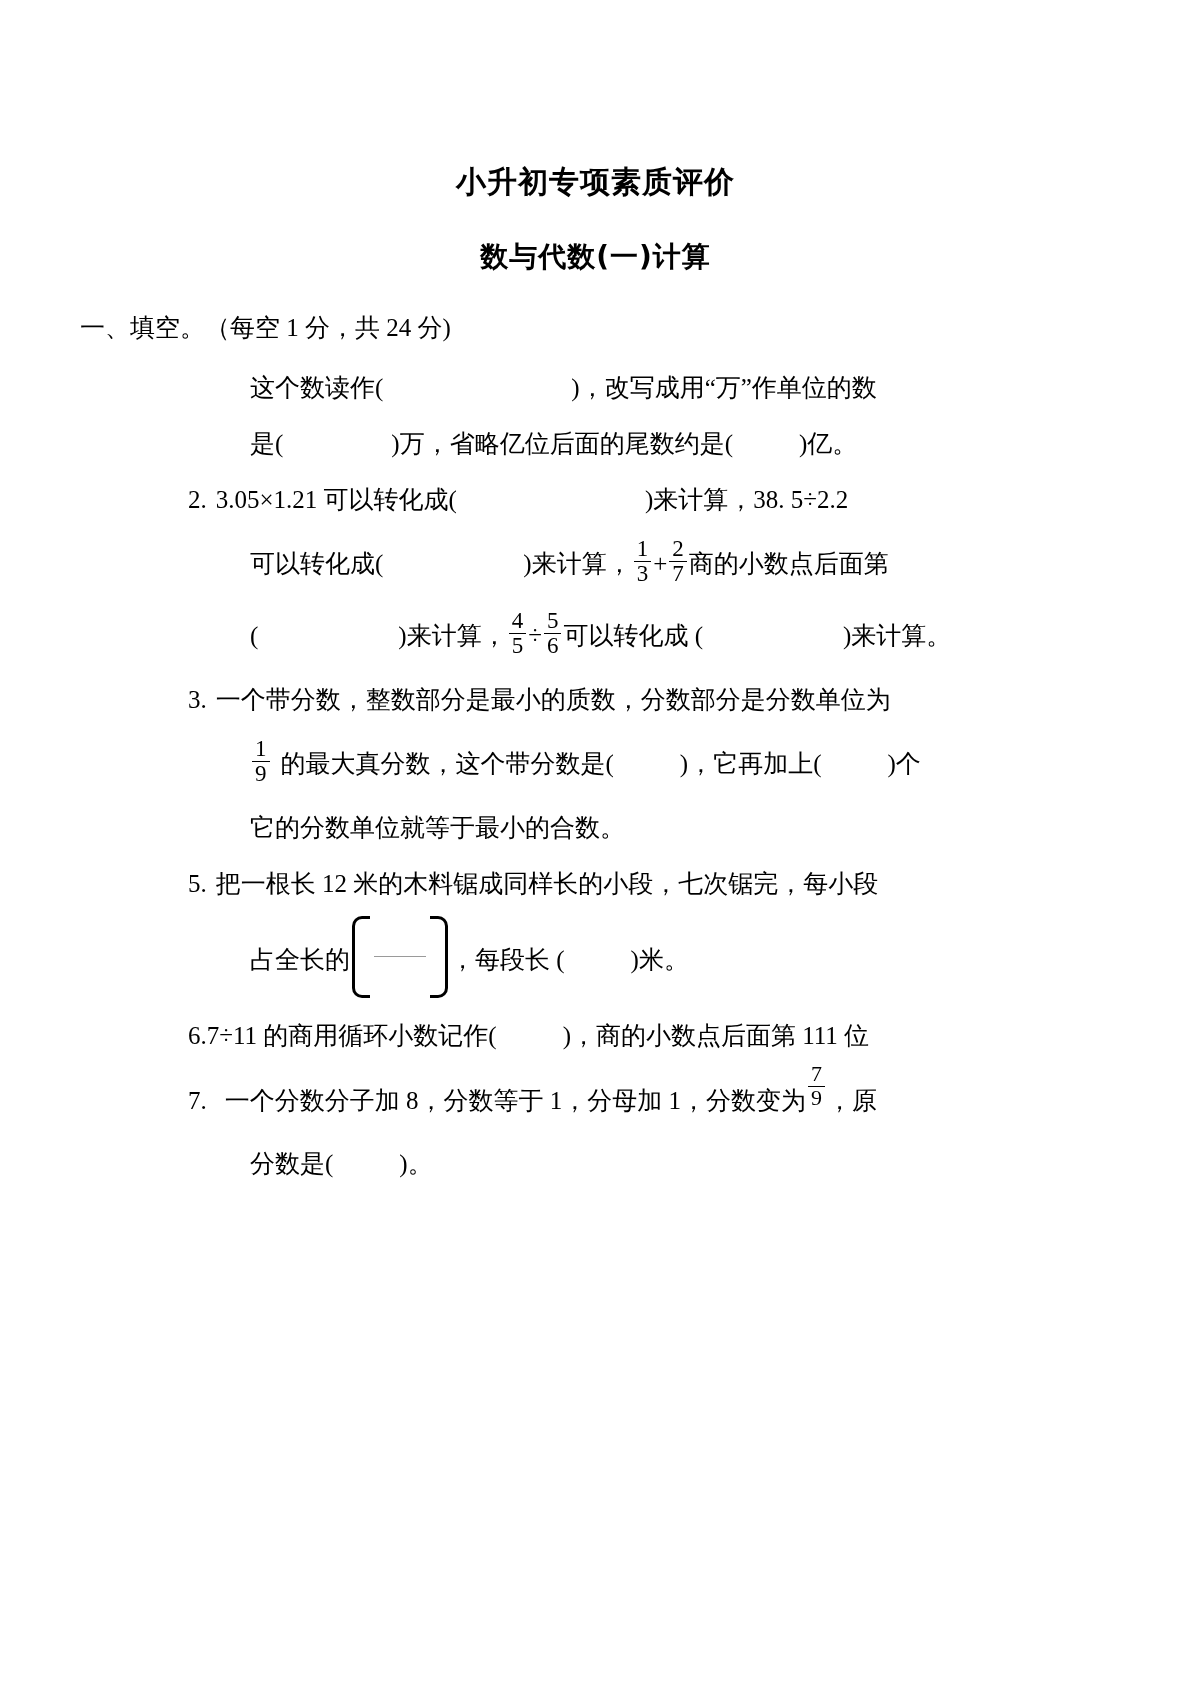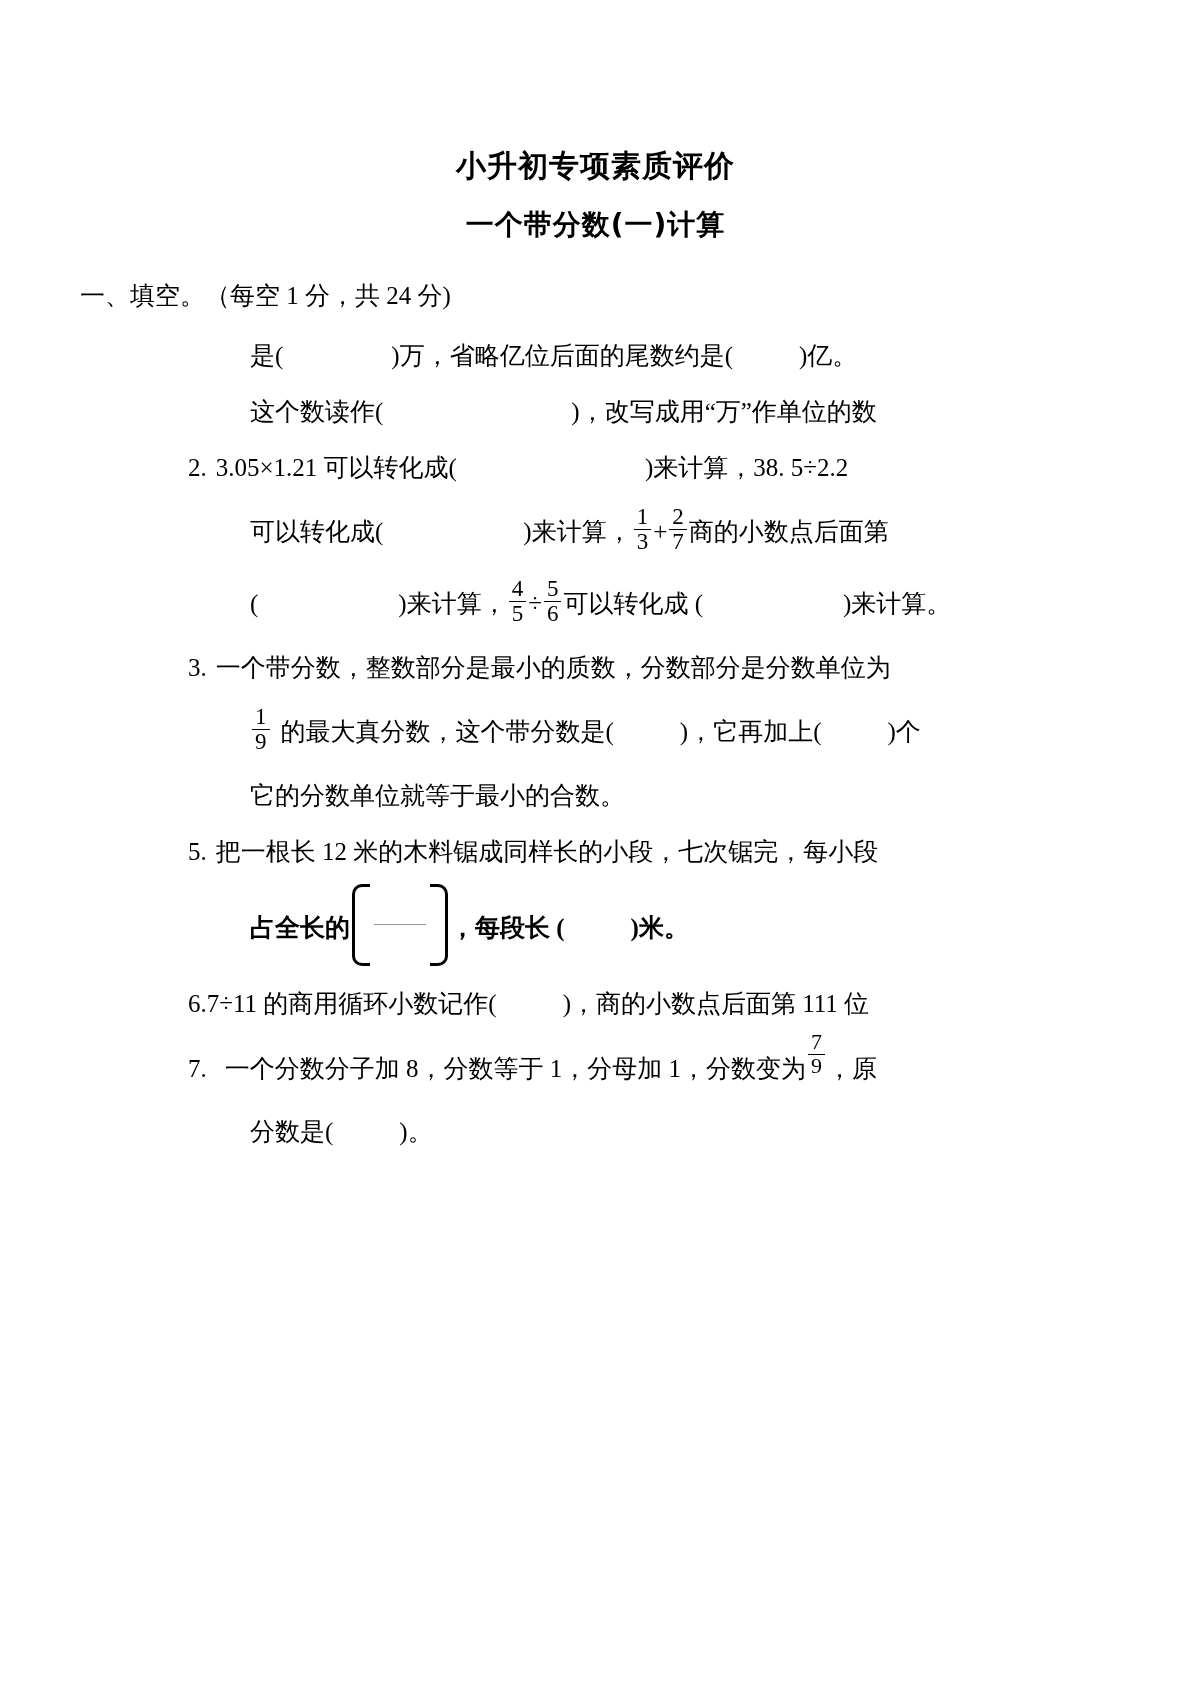--- a/index.html
+++ b/index.html
@@ -23,21 +23,21 @@
     padding: 0;
   }
 
   
   .title-main {
     text-align: center;
     font-family: "DejaVu Sans", "Liberation Sans", sans-serif;
     font-weight: bold;
     font-size: 30px;
     letter-spacing: 1px;
-    margin: 0;
+    margin: 16px;
     padding-top: 148px;
     line-height: 1.2;
   }
   .title-sub {
     text-align: center;
     font-family: "DejaVu Sans", "Liberation Sans", sans-serif;
     font-weight: bold;
     font-size: 28px;
     letter-spacing: 1px;
     margin: 0;
@@ -153,32 +153,32 @@
     top: 40px;
     border-top: 1.6px solid #9a9a9a;
   }
 </style>
 </head>
 <body>
 
 <div class="page">
 
   <h1 class="title-main">小升初专项素质评价</h1>
-  <h2 class="title-sub">一个带分数(一)计算</h2>
+  <h2 class="title-sub">数与代数(一)计算</h2>
 
   <div class="section-head">一、填空。（每空 1 分，共 24 分)</div>
 
   <div class="qlist">
 
     <div class="q">
       <span class="line indent">
+        <span>这个数读作(</span><span class="blank-xl"></span><span>)，改写成用“万”作单位的数</span>
+      </span>
+      <span class="line indent">
         <span>是(</span><span class="blank-md"></span><span>)万，省略亿位后面的尾数约是(</span><span class="blank-sm"></span><span>)亿。</span>
-      </span>
-      <span class="line indent">
-        <span>这个数读作(</span><span class="blank-xl"></span><span>)，改写成用“万”作单位的数</span>
       </span>
     </div>
 
     <div class="q">
       <span class="line">
         <span>2.</span><span class="sp"></span><span>3.05×1.21 可以转化成(</span><span class="blank-xl"></span><span>)来计算，38. 5÷2.2</span>
       </span>
       <span class="line indent tall">
         <span>可以转化成(</span><span class="blank-lg"></span><span>)来计算，</span><span class="frac"><span class="nu">1</span><span class="de">3</span></span><span>+</span><span class="frac"><span class="nu">2</span><span class="de">7</span></span><span>商的小数点后面第</span>
       </span>
@@ -197,21 +197,21 @@
       <span class="line indent">
         <span>它的分数单位就等于最小的合数。</span>
       </span>
     </div>
 
 
     <div class="q">
       <span class="line">
         <span>5.</span><span class="sp"></span><span>把一根长 12 米的木料锯成同样长的小段，七次锯完，每小段</span>
       </span>
-      <span class="line indent" style="height:96px;line-height:96px;font-weight:bold;">
+      <span class="line indent" style="height:96px;line-height:96px;">
         <span>占全长的</span><span class="boxfrac"><span class="lb"></span><span class="bar"></span><span class="rb"></span></span><span>，每段长 (</span><span class="blank-sm"></span><span>)米。</span>
       </span>
     </div>
 
     <div class="q">
       <span class="line">
         <span>6.</span><span>7÷11 的商用循环小数记作(</span><span class="blank-sm"></span><span>)，商的小数点后面第 111 位</span>
       </span>
     </div>
 

